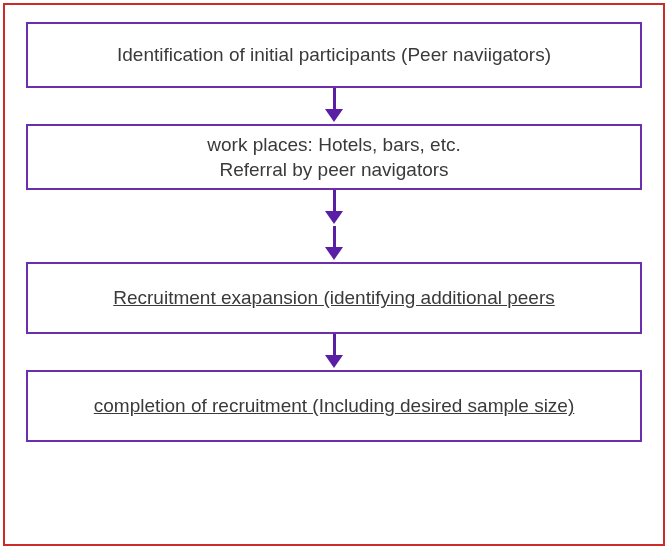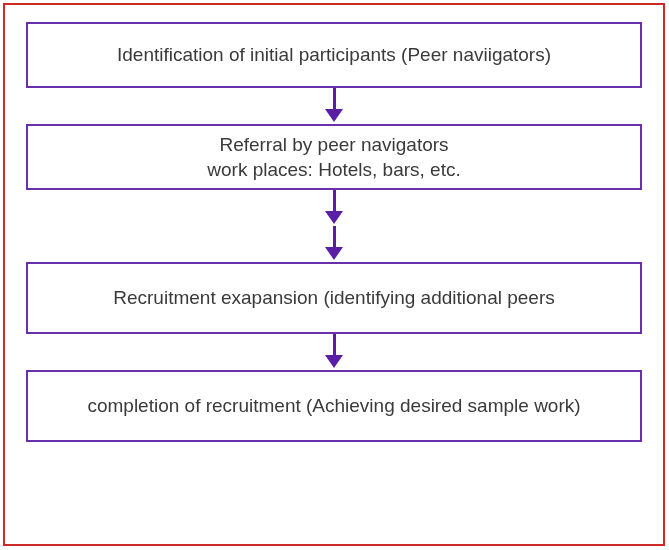--- a/index.html
+++ b/index.html
@@ -45,21 +45,21 @@
     display: flex;
     flex-direction: column;
     align-items: center;
     justify-content: center;
     text-align: center;
     color: var(--text, #3a3a3a);
     font-size: 19px;
     line-height: 1.32;
     min-height: 66px;
   }
-  .box.tall { min-height: 72px; }
+  .box.tall { min-height: 72px; text-decoration: underline; }
   .arrow {
     display: flex;
     flex-direction: column;
     align-items: center;
     height: 36px;
     justify-content: flex-start;
   }
   .arrow-shaft {
     width: 3px;
     height: 22px;
@@ -85,22 +85,22 @@
       <div class="box">
         <span class="line">Identification of initial participants (Peer naviigators)</span>
       </div>
 
       <div class="arrow">
         <div class="arrow-shaft"></div>
         <div class="arrow-head"></div>
       </div>
 
       <div class="box">
+        <span class="line">work places: Hotels, bars, etc.</span>
         <span class="line">Referral by peer navigators</span>
-        <span class="line">work places: Hotels, bars, etc.</span>
       </div>
 
       <div class="arrow">
         <div class="arrow-shaft"></div>
         <div class="arrow-head"></div>
       </div>
 
 
       <div class="arrow">
         <div class="arrow-shaft"></div>
@@ -110,18 +110,18 @@
       <div class="box tall">
         <span class="line">Recruitment exapansion (identifying additional peers</span>
       </div>
 
       <div class="arrow">
         <div class="arrow-shaft"></div>
         <div class="arrow-head"></div>
       </div>
 
       <div class="box tall">
-        <span class="line">completion of recruitment (Achieving desired sample work)</span>
+        <span class="line">completion of recruitment (Including desired sample size)</span>
       </div>
 
     </div>
   </div>
 </div>
 
 </body></html>

